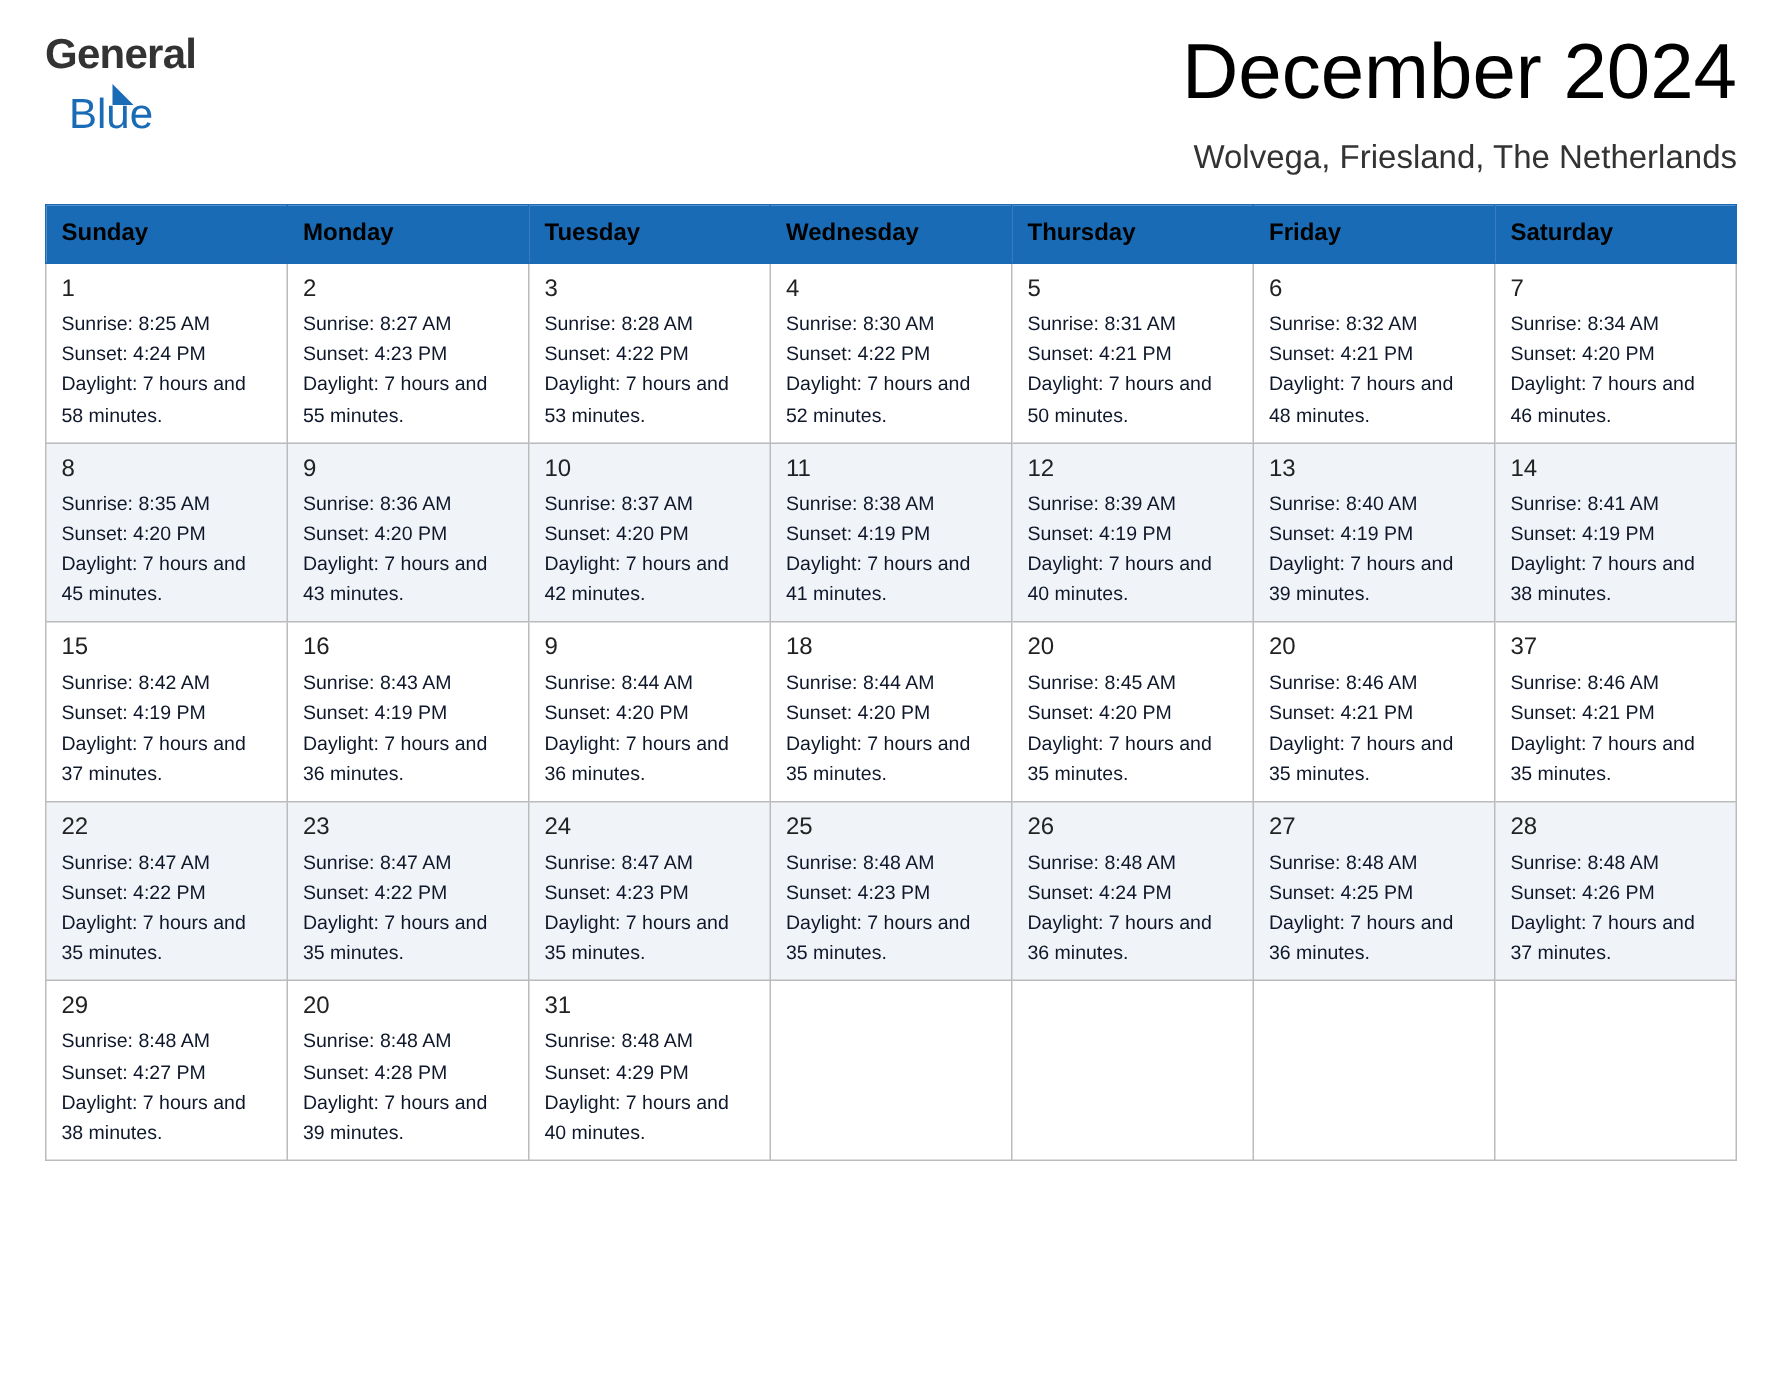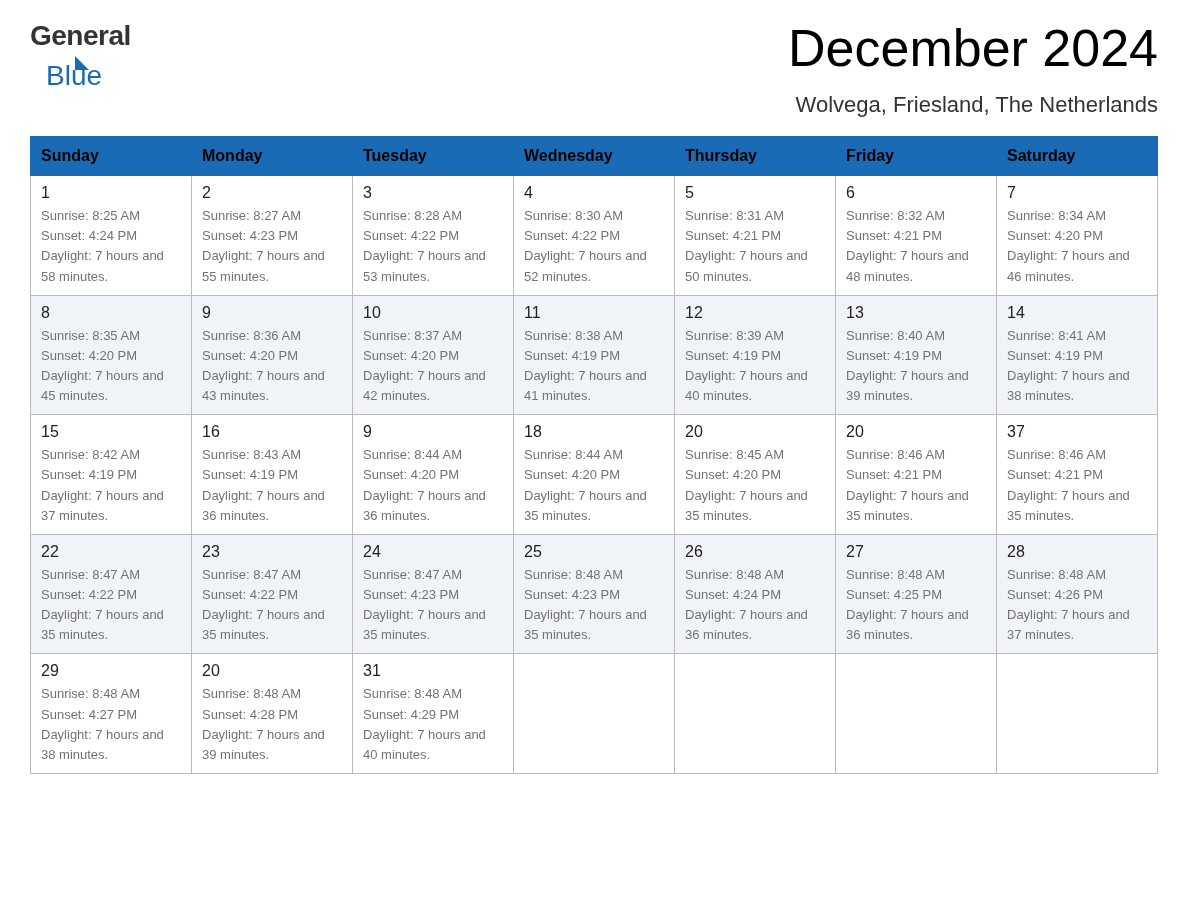--- a/index.html
+++ b/index.html
@@ -87,21 +87,21 @@
     }
     tbody tr td .day-num {
       font-size: 16px;
       font-weight: normal;
       display: block;
       margin-bottom: 4px;
     }
     tbody tr td .day-info {
       font-size: 13px;
       line-height: 1.55;
-      color: #737373;
+      color: #0f172a;
     }
     tbody tr:nth-child(odd) td {
       background-color: #fff;
     }
     tbody tr:nth-child(even) td {
       background-color: #f0f4f8;
     }
     tbody tr td.empty {
       background: #fff;
     }

